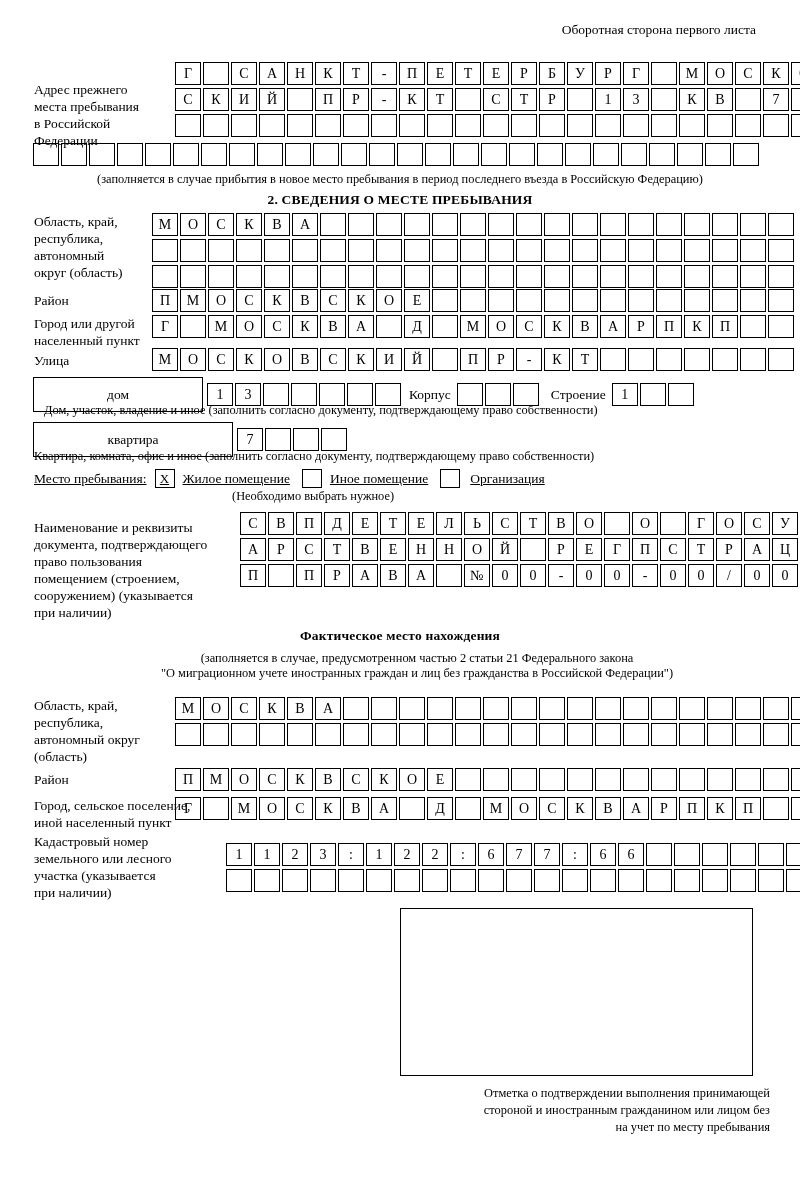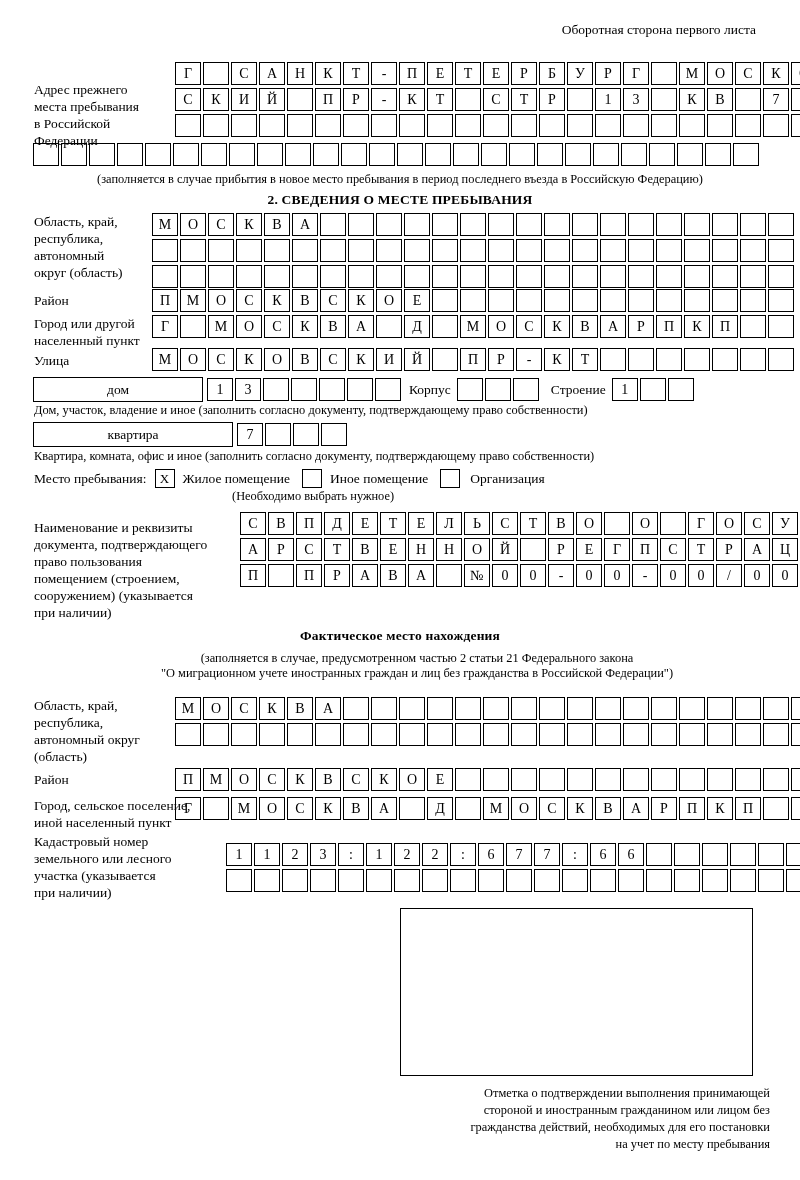--- a/index.html
+++ b/index.html
@@ -32,21 +32,21 @@
     font-family:"Liberation Serif", serif;
   }
   .section-title{
     text-align:center;font-weight:bold;font-size:13.5px;
     letter-spacing:0.2px;
   }
   .small{font-size:12.4px;}
   .note{font-size:12.4px;text-align:center;}
   .boxline{display:flex;align-items:center;}
   .widebox{
-    border:1px solid #000;height:25px;box-sizing:border-box;
+    border:1px solid #000;height:35px;box-sizing:border-box;
     display:flex;align-items:center;justify-content:center;
     font-size:13.5px;
   }
   .chk{
     width:20px;height:19px;border:1px solid #000;box-sizing:border-box;
     display:inline-flex;align-items:center;justify-content:center;
     font-size:13px;
   }
   .blk{position:absolute;}
   .bigbox{
@@ -381,38 +381,38 @@
         <div class="cell"></div>
         <div class="cell"></div>
       </div>
     <div class="lbl" style="margin-left:10px;margin-right:6px;">Строение</div>
     <div class="cells" id="s2-stroenie">
         <div class="cell">1</div>
         <div class="cell"></div>
         <div class="cell"></div>
       </div>
   </div>
-  <div class="blk" style="left:34px;top:403px;">
+  <div class="blk" style="left:44px;top:403px;">
     <div class="small">Дом, участок, владение и иное (заполнить согласно документу, подтверждающему право собственности)</div>
   </div>
 
   <div class="blk boxline" style="left:33px;top:422px;">
     <div class="widebox" style="width:200px;">квартира</div>
     <div class="cells" id="s2-flat" style="margin-left:4px;">
         <div class="cell">7</div>
         <div class="cell"></div>
         <div class="cell"></div>
         <div class="cell"></div>
       </div>
   </div>
   <div class="blk" style="left:34px;top:449px;">
     <div class="small">Квартира, комната, офис и иное (заполнить согласно документу, подтверждающему право собственности)</div>
   </div>
 
-  <div class="blk boxline" style="left:34px;top:469px;">
+  <div class="blk boxline" style="left:34px;top:469px;text-decoration:underline;">
     <div class="lbl">Место пребывания:</div>
     <div class="chk" style="margin-left:8px;">X</div>
     <div class="lbl" style="margin-left:8px;">Жилое помещение</div>
     <div class="chk" style="margin-left:12px;"></div>
     <div class="lbl" style="margin-left:8px;">Иное помещение</div>
     <div class="chk" style="margin-left:12px;"></div>
     <div class="lbl" style="margin-left:10px;">Организация</div>
   </div>
   <div class="blk" style="left:232px;top:489px;">
     <div class="small">(Необходимо выбрать нужное)</div>
@@ -677,17 +677,16 @@
         <div class="cell"></div>
         <div class="cell"></div>
         <div class="cell"></div>
       </div>
   </div>
 
   <div class="bigbox blk" style="left:400px;top:908px;width:353px;height:168px;"></div>
   <div class="blk" style="left:380px;top:1085px;width:390px;">
     <div class="foot">Отметка о подтверждении выполнения принимающей</div>
     <div class="foot">стороной и иностранным гражданином или лицом без</div>
-    <div class="foot">гражданства действий, необходимых для его постановки</div>
     <div class="foot">на учет по месту пребывания</div>
   </div>
 
 </div>
 
 </body></html>

